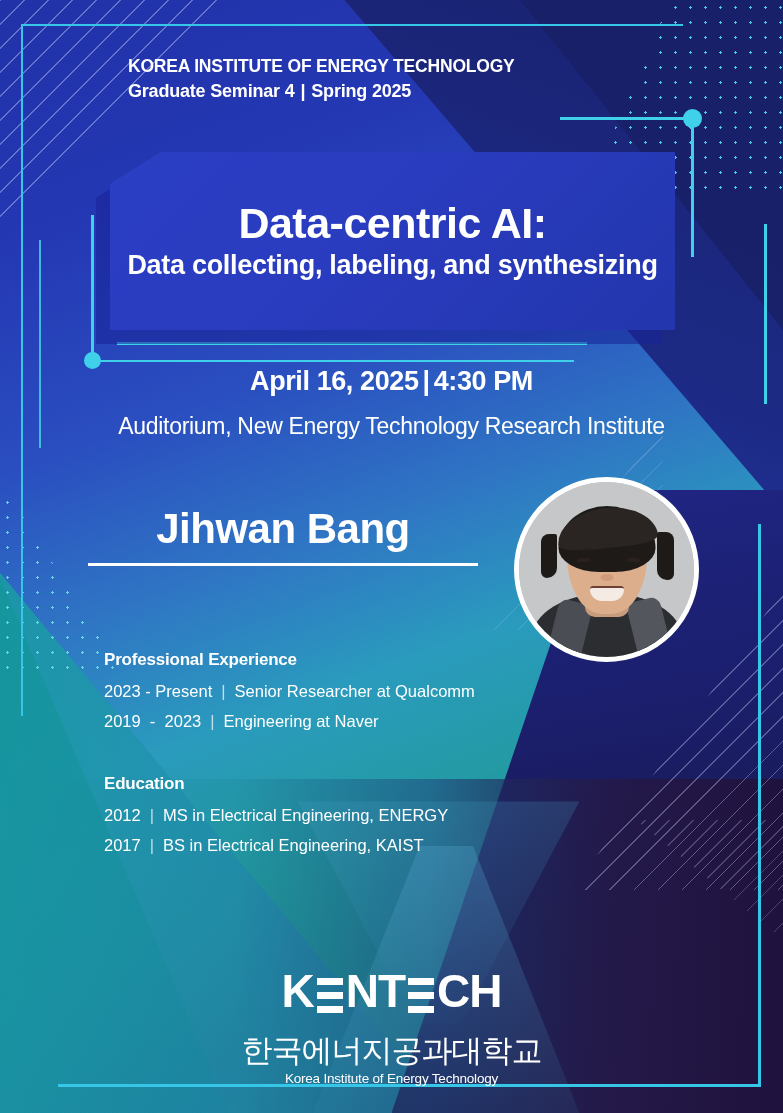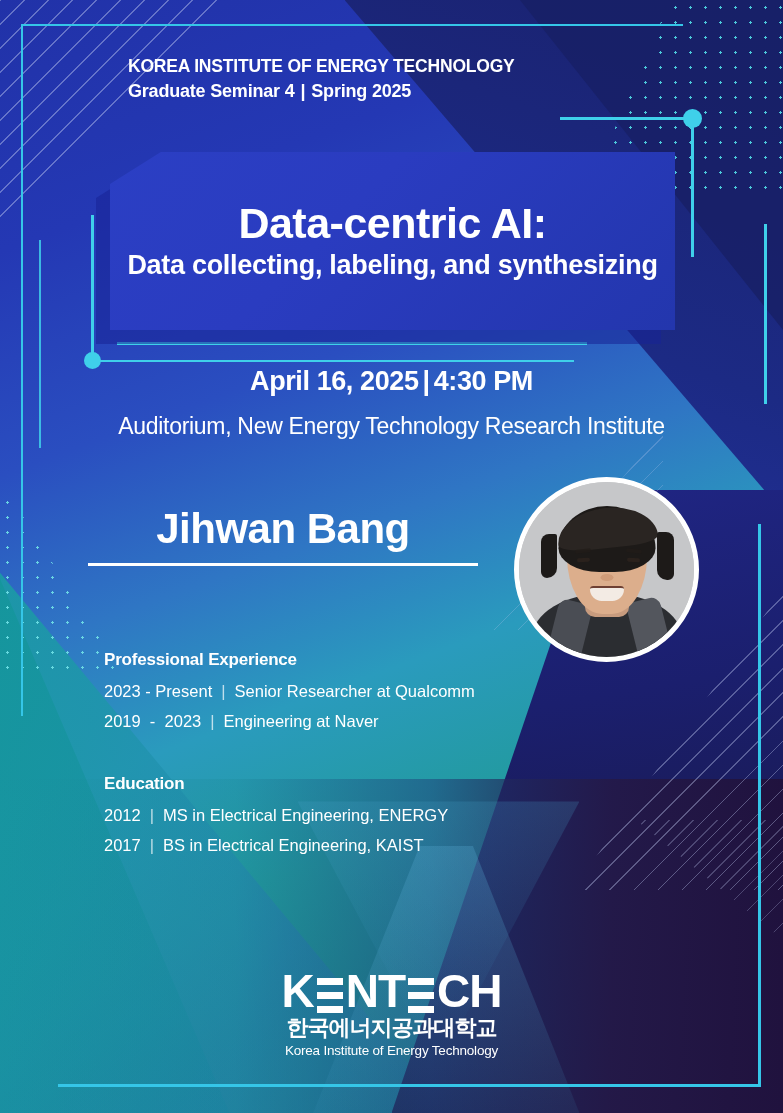--- a/index.html
+++ b/index.html
@@ -545,24 +545,24 @@
     position: absolute;
     left: 0;
     width: 100%;
     height: 6.5px;
     background: #ffffff;
   }
   .logo-e-glyph span:nth-child(1) { top: 0; }
   .logo-e-glyph span:nth-child(2) { top: 14px; }
   .logo-e-glyph span:nth-child(3) { top: 28px; }
   .logo-kr {
-    font-size: 22px;
-    font-weight: bold;
+    font-size: 31px;
+    font-weight: normal;
     letter-spacing: -1px;
-    margin: 0 0 3px 0;
+    margin: 18px 0 3px 0;
     line-height: 1.1;
   }
   .logo-en {
     font-size: 13.5px;
     font-weight: normal;
     letter-spacing: -0.2px;
     margin: 0;
   }
 </style>
 </head>

